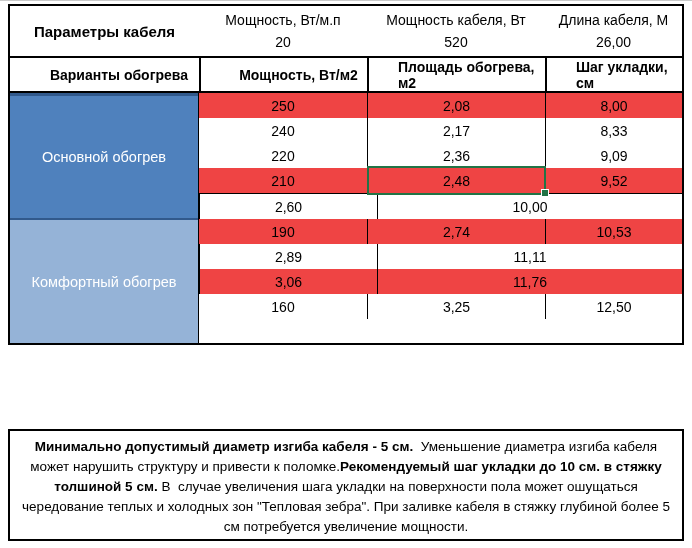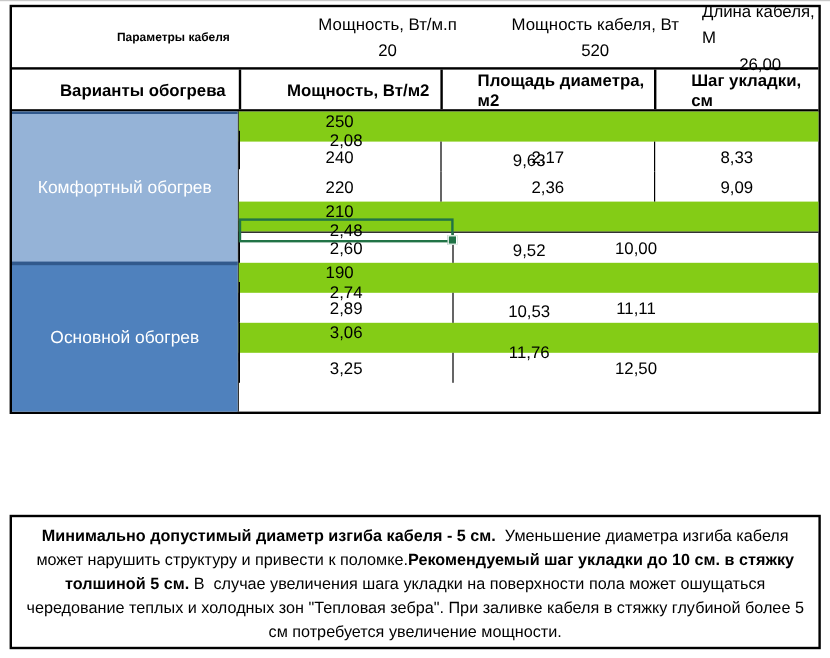--- a/index.html
+++ b/index.html
@@ -10,21 +10,21 @@
   .topline { position:absolute; top:0; left:0; width:692px; height:1px; background:#c9c9c9; }
 
   
   .maintable {
     position:absolute; left:8px; top:4px; width:676px;
     box-sizing:border-box; border:2px solid #000; background:#fff;
   }
   
   .h1row { display:flex; height:50px; }
   .h1row > div { display:flex; flex-direction:column; justify-content:center; align-items:center; }
-  .h1c1 { width:189px; font-weight:bold; font-size:10px;padding-left:40px; }
+  .h1c1 { width:189px; font-weight:bold; font-size:15px; }
   .h1c2 { width:168px; } .h1c3 { width:178px; } .h1c4 { flex:1; }
   .h1lbl { font-size:14px; line-height:22px; }
   .h1val { font-size:14px; line-height:22px; }
   
   .h2row { display:flex; height:33px; border-top:2px solid #000; border-bottom:2px solid #000;
            box-sizing:content-box; font-weight:bold; font-size:14px; }
   .h2row > div { display:flex; align-items:center; justify-content:center; box-sizing:border-box;padding-left:29px; }
   .h2c1 { width:189px; }
   .h2c2 { width:168px; border-left:2px solid #000; }
   .h2c3 { width:178px; border-left:2px solid #000; }
@@ -37,21 +37,21 @@
          color:#fff; font-size:14.5px; box-sizing:border-box; }
   .sec1 { background:#4f81bd; border-top:3px solid #31598c; }
   .sec2 { background:#95b3d7; border-top:2px solid #31598c; }
 
   .datarows { flex:1; font-size:14px; }
   .drow { display:flex; height:25px; box-sizing:content-box; }
   .drow > div { display:flex; align-items:center; justify-content:center; box-sizing:border-box; }
   .dc1 { width:168px; }
   .dc2 { width:178px; border-left:1.5px solid #000; }
   .dc3 { flex:1;      border-left:1.5px solid #000; }
-  .alt { background:#84cc16;flex-direction:column; }
+  .alt { background:#ef4444; }
   .secstart { border-top:1.5px solid #000; }
 
   
   .sel { position:relative; }
   .sel::before { content:""; position:absolute; left:-1px; right:-1px; top:-2px; bottom:-2px;
                  border:2px solid #217346; z-index:2; pointer-events:none; }
   .sel::after { content:""; position:absolute; right:-4px; bottom:-4px; width:6px; height:6px;
                 background:#217346; border:1px solid #fff; z-index:3; }
 
   
@@ -82,36 +82,36 @@
       </div>
       <div class="h1c4">
         <div class="h1lbl">Длина кабеля, М</div>
         <div class="h1val">26,00</div>
       </div>
     </div>
 
     <div class="h2row">
       <div class="h2c1">Варианты обогрева</div>
       <div class="h2c2">Мощность, Вт/м2</div>
-      <div class="h2c3">Площадь диаметра, м2</div>
+      <div class="h2c3">Площадь обогрева, м2</div>
       <div class="h2c4">Шаг укладки, см</div>
     </div>
 
     <div class="tbody">
       <div class="leftcol">
+        <div class="sec sec1">Основной обогрев</div>
         <div class="sec sec2">Комфортный обогрев</div>
-        <div class="sec sec1">Основной обогрев</div>
       </div>
 
       <div class="datarows">
 
         <div class="drow alt">
           <div class="dc1">250</div>
           <div class="dc2">2,08</div>
-          <div class="dc3">9,63</div>
+          <div class="dc3">8,00</div>
         </div>
         <div class="drow">
           <div class="dc1">240</div>
           <div class="dc2">2,17</div>
           <div class="dc3">8,33</div>
         </div>
         <div class="drow">
           <div class="dc1">220</div>
           <div class="dc2">2,36</div>
           <div class="dc3">9,09</div>
@@ -133,20 +133,21 @@
         </div>
         <div class="drow">
           <div class="dc2">2,89</div>
           <div class="dc3">11,11</div>
         </div>
         <div class="drow alt">
           <div class="dc2">3,06</div>
           <div class="dc3">11,76</div>
         </div>
         <div class="drow">
+          <div class="dc1">160</div>
           <div class="dc2">3,25</div>
           <div class="dc3">12,50</div>
         </div>
       </div>
     </div>
   </div>
 
   <div class="notebox"><span class="b">Минимально допустимый диаметр изгиба кабеля - 5 см.</span><span>  Уменьшение диаметра изгиба кабеля может нарушить структуру и привести к поломке.</span><span class="b">Рекомендуемый шаг укладки до 10 см. в стяжку толшиной 5 см.</span><span> В  случае увеличения шага укладки на поверхности пола может ошущаться чередование теплых и холодных зон "Тепловая зебра". При заливке кабеля в стяжку глубиной более 5 см потребуется увеличение мощности.</span></div>
 </div>
 

